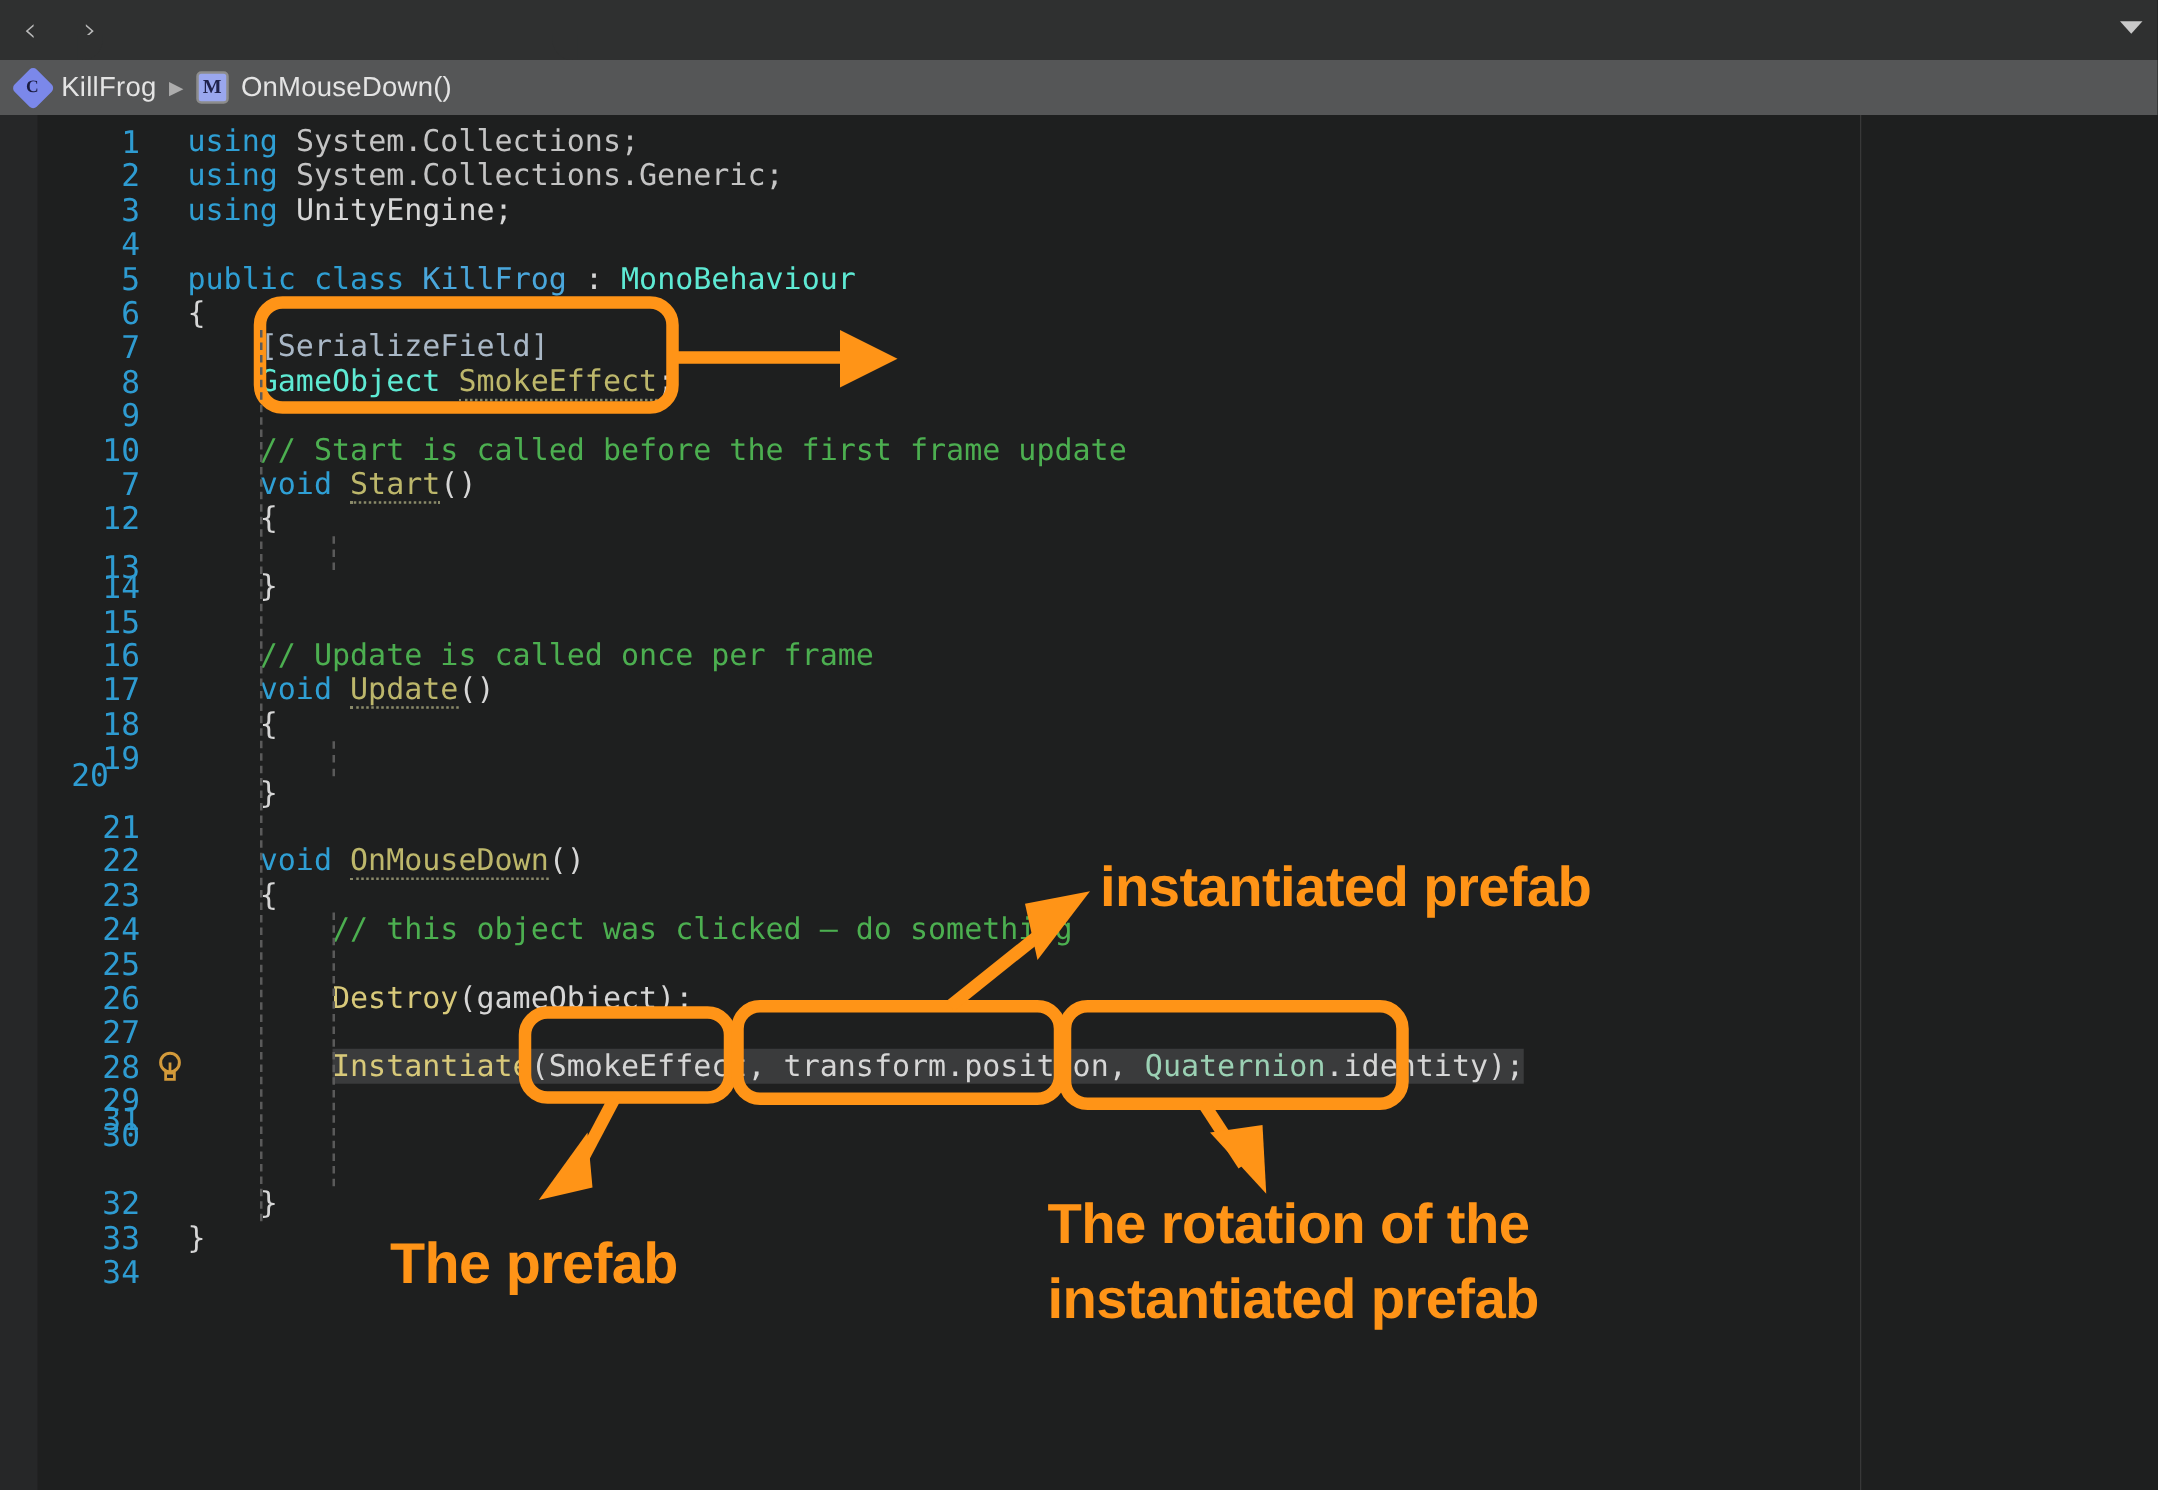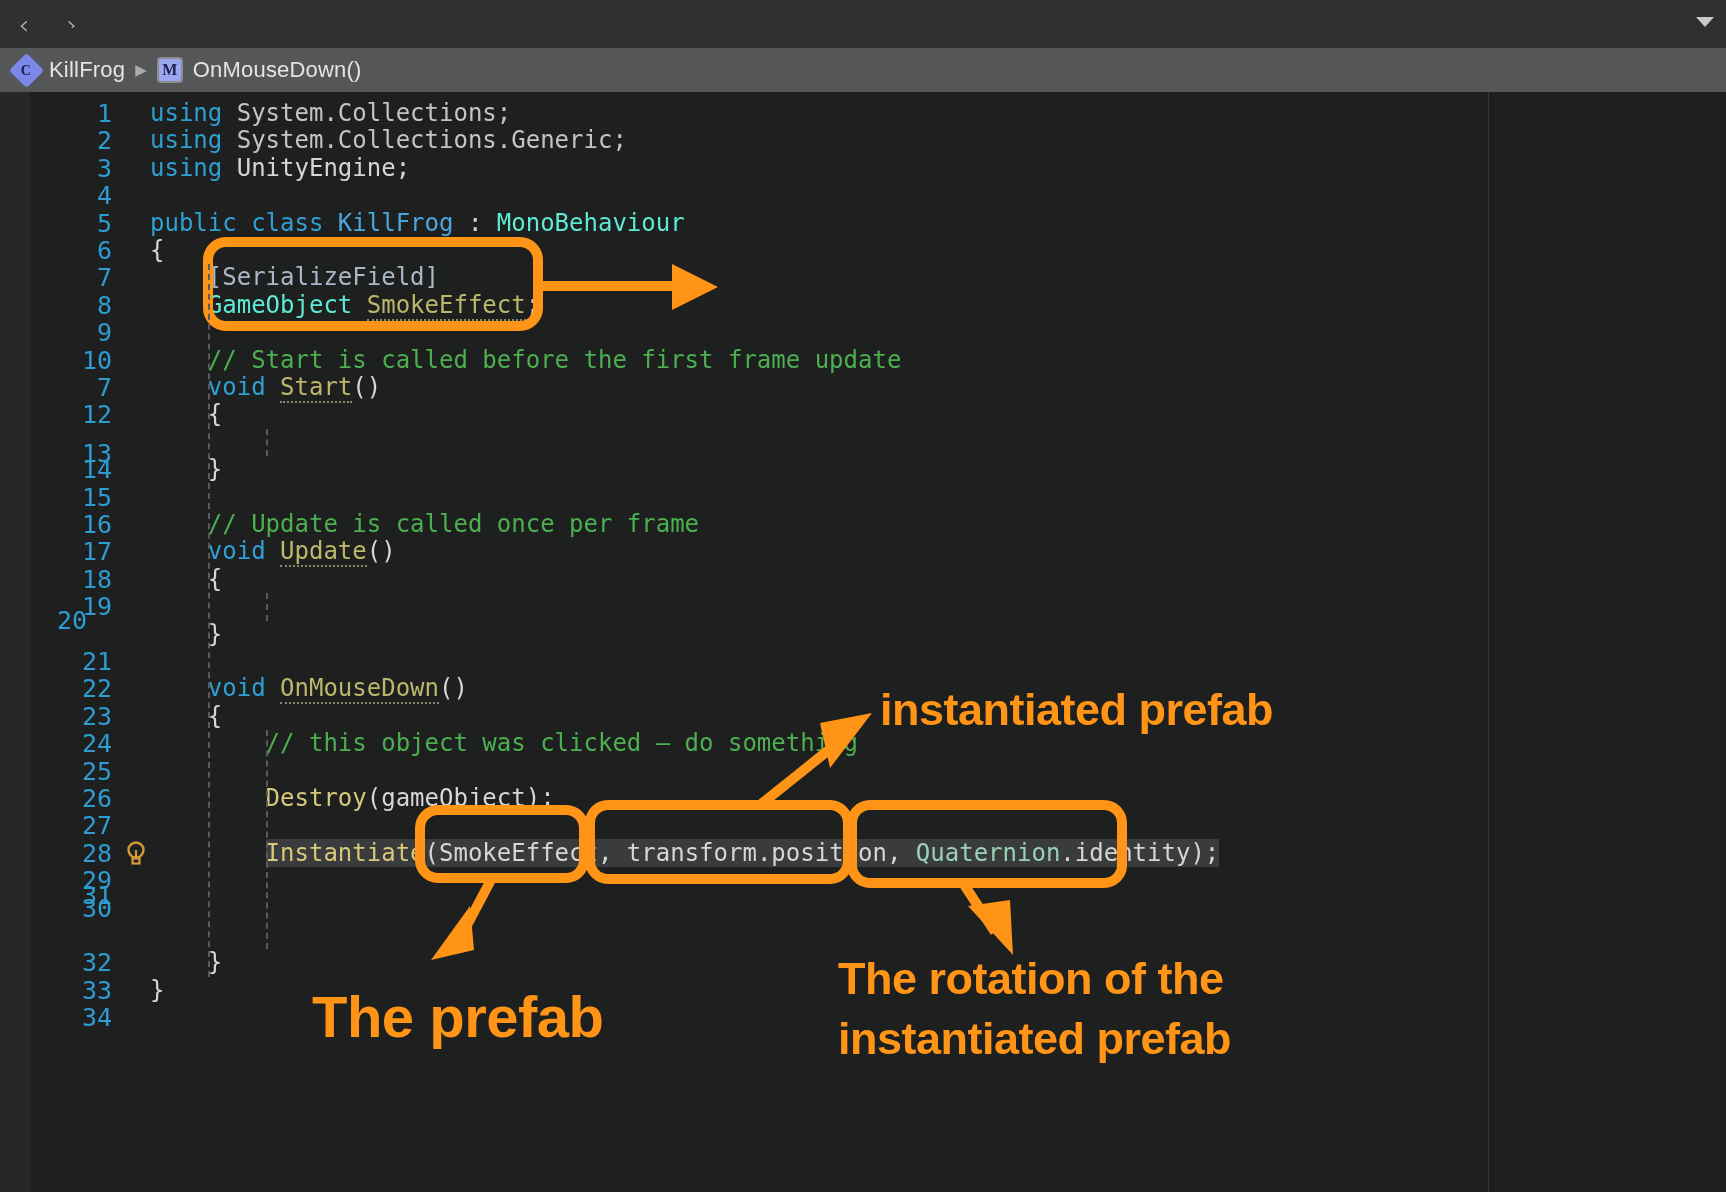--- a/index.html
+++ b/index.html
@@ -226,21 +226,21 @@
       <rect x="852" y="805" width="270" height="78" rx="18" ry="18" fill="none" stroke="#ff9417" stroke-width="10"></rect>
 
       <path d="M963 883 L995 932" stroke="#ff9417" stroke-width="10" fill="none"></path>
       <polygon points="1013,955 968,906 1010,900" fill="#ff9417"></polygon>
     </g>
   </svg>
 
 
   <div class="atext" style="left:880px; top:684px; font-size:45px;">instantiated prefab</div>
 
-  <div class="atext" style="left:312px; top:983px; font-size:58px;">The prefab</div>
+  <div class="atext" style="left:312px; top:983px; font-size:46px;">The prefab</div>
 
   <div class="atext" style="left:838px; top:953px; font-size:45px;">The rotation of the</div>
   <div class="atext" style="left:838px; top:1013px; font-size:45px;">instantiated prefab</div>
 </div>
 
 <div class="guide" style="left: 207.8px; top: 264.4px; height: 712.4px;"></div>
 <div class="guide" style="left: 265.6px; top: 428.8px; height: 27.4px;"></div>
 <div class="guide" style="left: 265.6px; top: 593.2px; height: 27.4px;"></div>
 <div class="guide" style="left: 265.6px; top: 730.2px; height: 219.2px;"></div>
 

